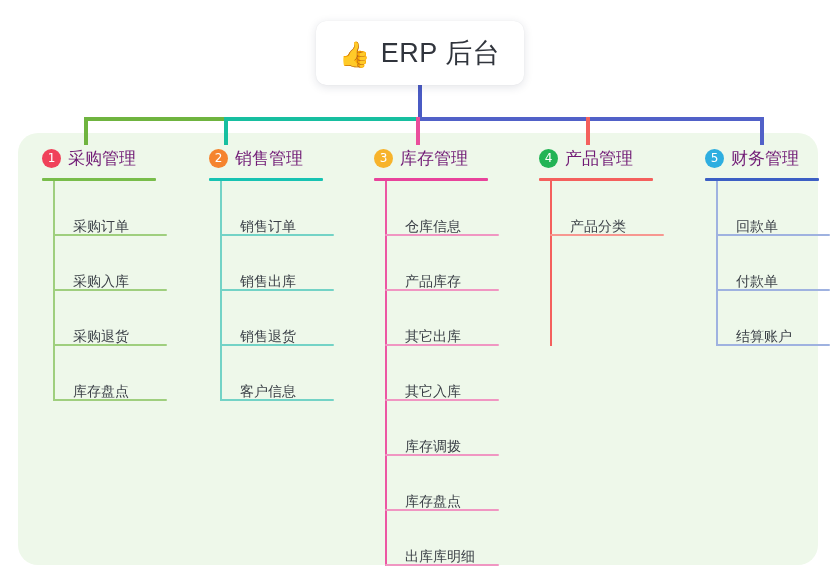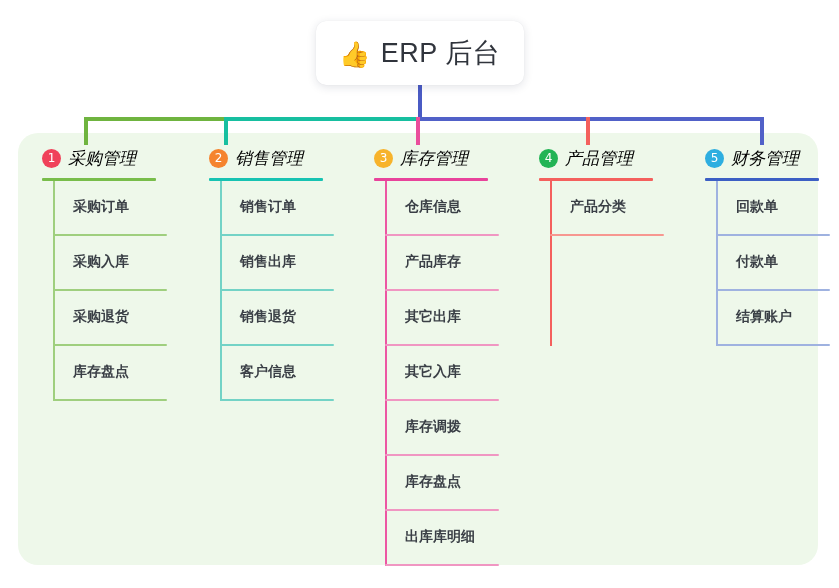--- a/index.html
+++ b/index.html
@@ -87,23 +87,22 @@
     border-radius: 50%;
     color: #ffffff;
     font-size: 12px;
     line-height: 19px;
     text-align: center;
     flex: 0 0 auto;
     font-family: "DejaVu Sans", sans-serif;
   }
   .col-title {
     font-size: 17px;
-    color: #000000;
+    color: #701a75;
     white-space: nowrap;
-    font-style: italic;
   }
   .col-rule {
     height: 3px;
     width: 114px;
     margin-left: 11px;
     margin-top: 7px;
     border-radius: 1px;
   }
 
   
@@ -117,25 +116,24 @@
   
   .leaf {
     position: relative;
     height: 55px;
     margin-left: 22px;
     width: 114px;
   }
   .leaf-label {
     position: absolute;
     left: 20px;
-    bottom: 20px;
+    bottom: 0;
     font-size: 14px;
     color: #3a3f46;
     white-space: nowrap;
-    font-weight: bold;
   }
   .leaf-rule {
     position: absolute;
     left: 0px;
     bottom: 0px;
     width: 114px;
     height: 2px;
     border-radius: 1px;
   }
 </style>

